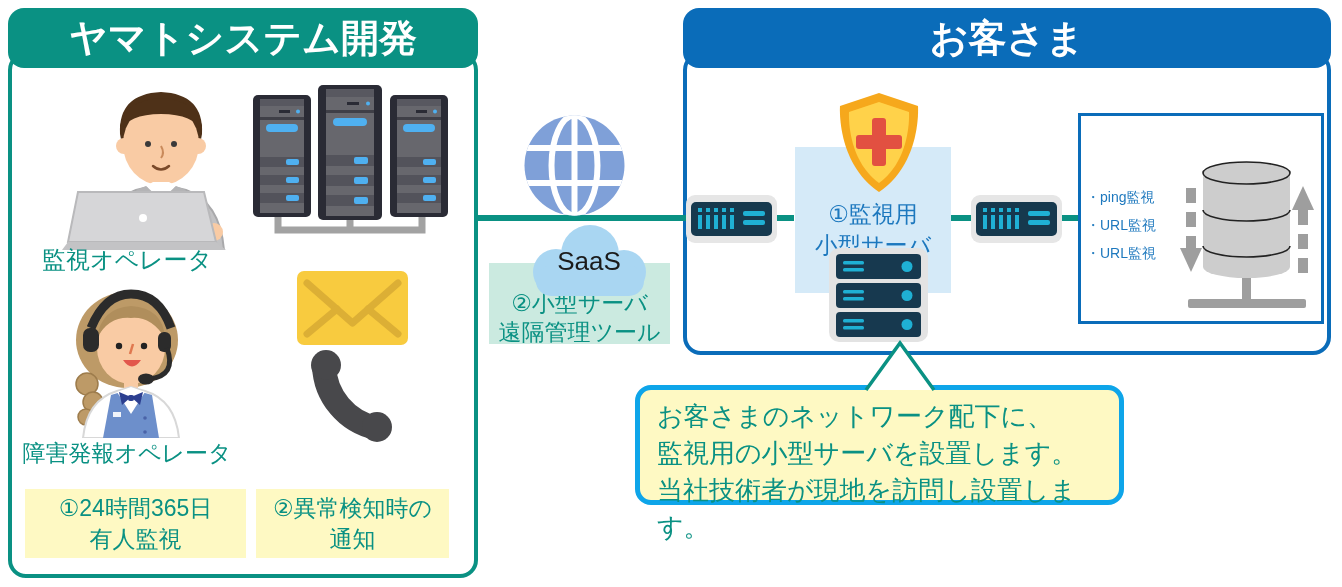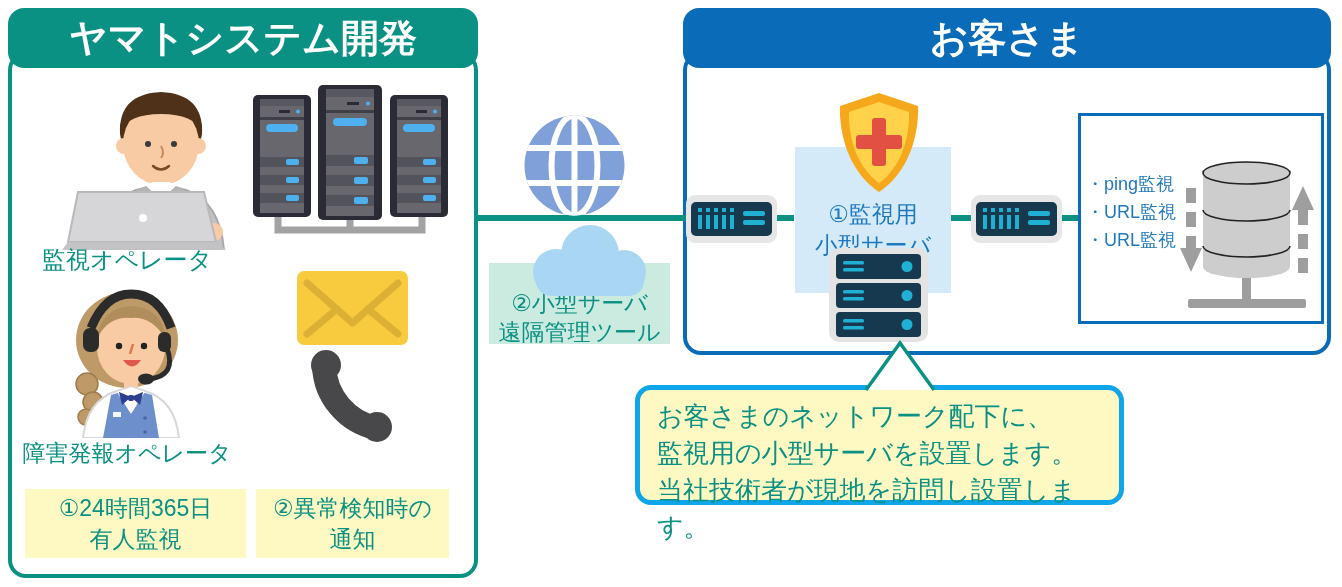--- a/index.html
+++ b/index.html
@@ -19,21 +19,21 @@
   .tealline{background:#0A9183;height:6px;z-index:2;}
   
   .teal-label{color:#0A9183;font-size:24px;text-align:center;z-index:3;}
   .badge{background:#fef9c3;color:#0A9183;font-size:23px;line-height:31px;text-align:center;padding-top:4px;z-index:3;}
   .toolbox{left:489px;top:263px;width:181px;height:81px;background:#CBEAE0;color:#0A9183;
     font-size:23px;line-height:29px;text-align:center;padding-top:26px;z-index:1;}
   .saas{left:514px;top:246px;width:150px;color:#1B1B1B;font-size:26px;text-align:center;z-index:4;}
   .bluebox{left:795px;top:147px;width:156px;height:146px;background:#D5EAF8;color:#1D78BE;
     font-size:23px;line-height:31px;text-align:center;padding-top:52px;z-index:3;}
   .monitorbox{left:1078px;top:113px;width:246px;height:211px;background:#fff;border:3px solid #0A6CB9;z-index:3;}
-  .monitorlist{left:1086px;top:170px;width:120px;color:#1D78BE;font-size:18px;line-height:28px;z-index:4;text-align:left;}
+  .monitorlist{left:1086px;top:183px;width:120px;color:#1D78BE;font-size:14px;line-height:28px;z-index:4;text-align:left;}
   .callout{left:635px;top:385px;width:489px;height:120px;background:#fef9c3;border:5px solid #0ea5e9;border-radius:16px;
     color:#0A9183;font-size:26px;line-height:37px;padding:8px 0 0 17px;z-index:5;}
   .icon{z-index:3;}
   .icon-top{z-index:4;}
   .pointer{z-index:6;}
 </style>
 </head>
 <body>
 
 <div id="stage">
@@ -188,20 +188,21 @@
     <div>遠隔管理ツール</div>
   </div>
   <svg class="abs icon" style="left:514px;top:222px;z-index:2;" width="150" height="76" viewBox="0 0 150 76">
     <g fill="#A9D6F2">
       <circle cx="42" cy="50" r="23"></circle>
       <circle cx="76" cy="32" r="29"></circle>
       <circle cx="110" cy="50" r="22"></circle>
       <rect x="22" y="44" width="108" height="30" rx="15"></rect>
     </g>
   </svg>
+  <div class="abs saas">SaaS</div>
 
   <div class="abs panel-body right-body"></div>
   <div class="abs panel-header right-header">
     <span>お客さま</span>
   </div>
 
   <div class="abs bluebox">
     <div>①監視用</div>
     <div>小型サーバ</div>
   </div>

